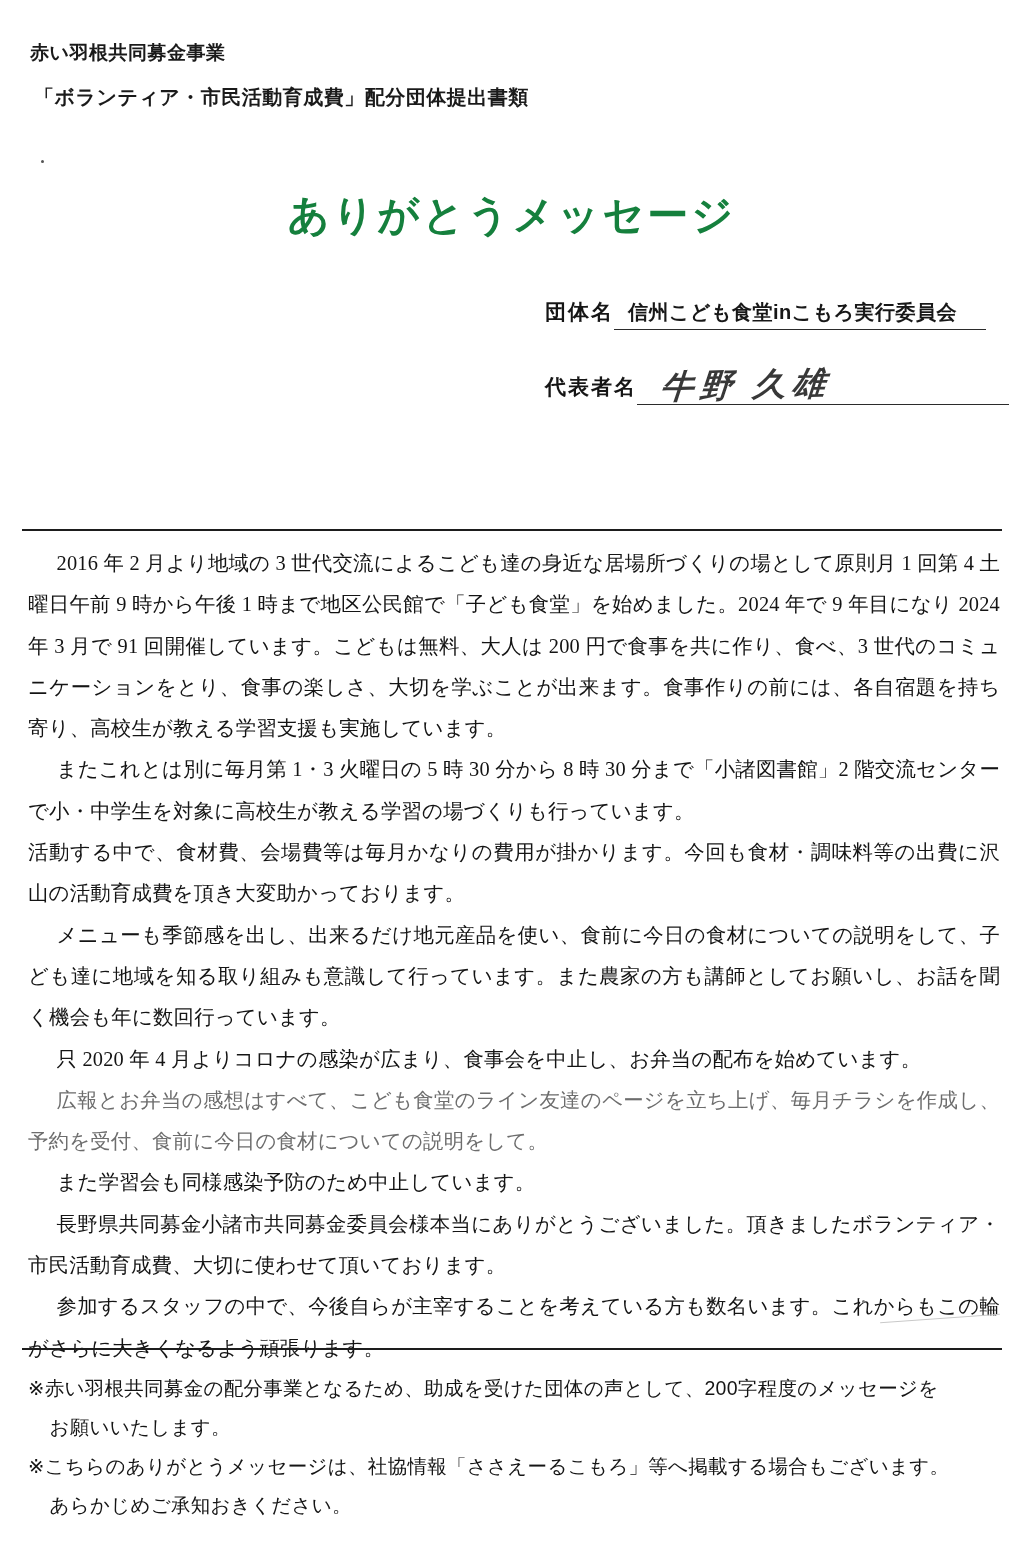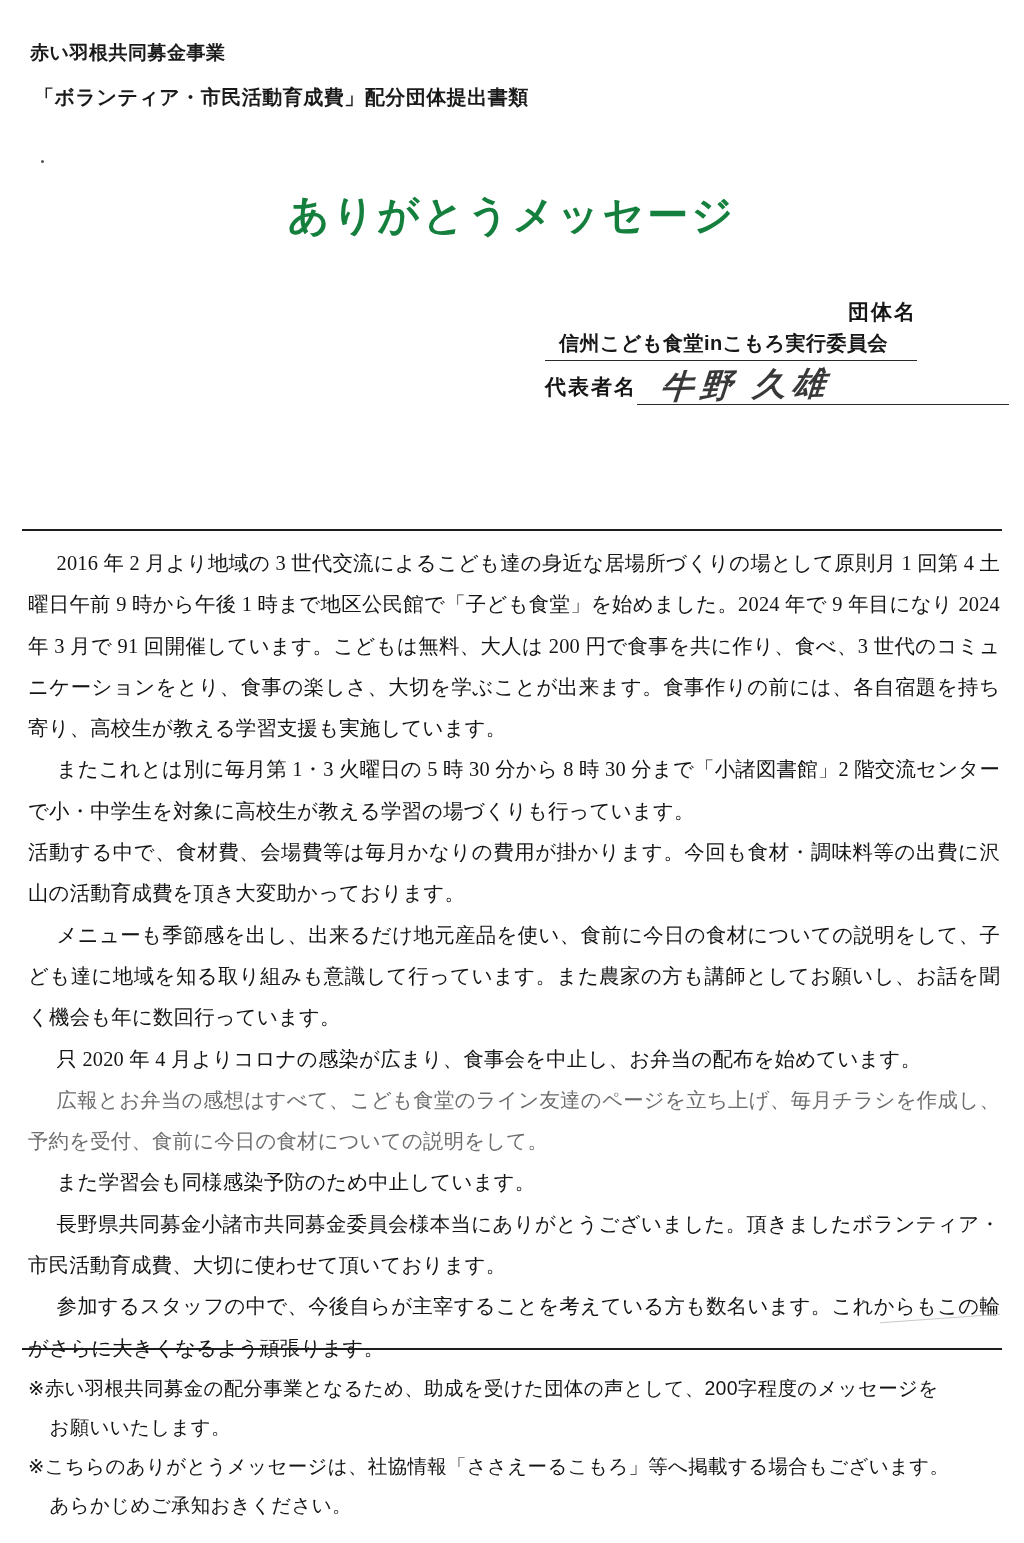--- a/index.html
+++ b/index.html
@@ -95,21 +95,20 @@
     font-family: "Liberation Sans", "DejaVu Sans", sans-serif;
     font-size: 20px;
     letter-spacing: 0.5px;
     color: #171717;
     white-space: nowrap;
   }
 
   #field-org {
     left: 545px;
     top: 298px;
-    flex-direction: column;
   }
   #field-org .field-value-wrap {
     width: 352px;
   }
 
   #field-rep {
     left: 545px;
     top: 362px;
   }
   #field-rep .field-value-wrap {

